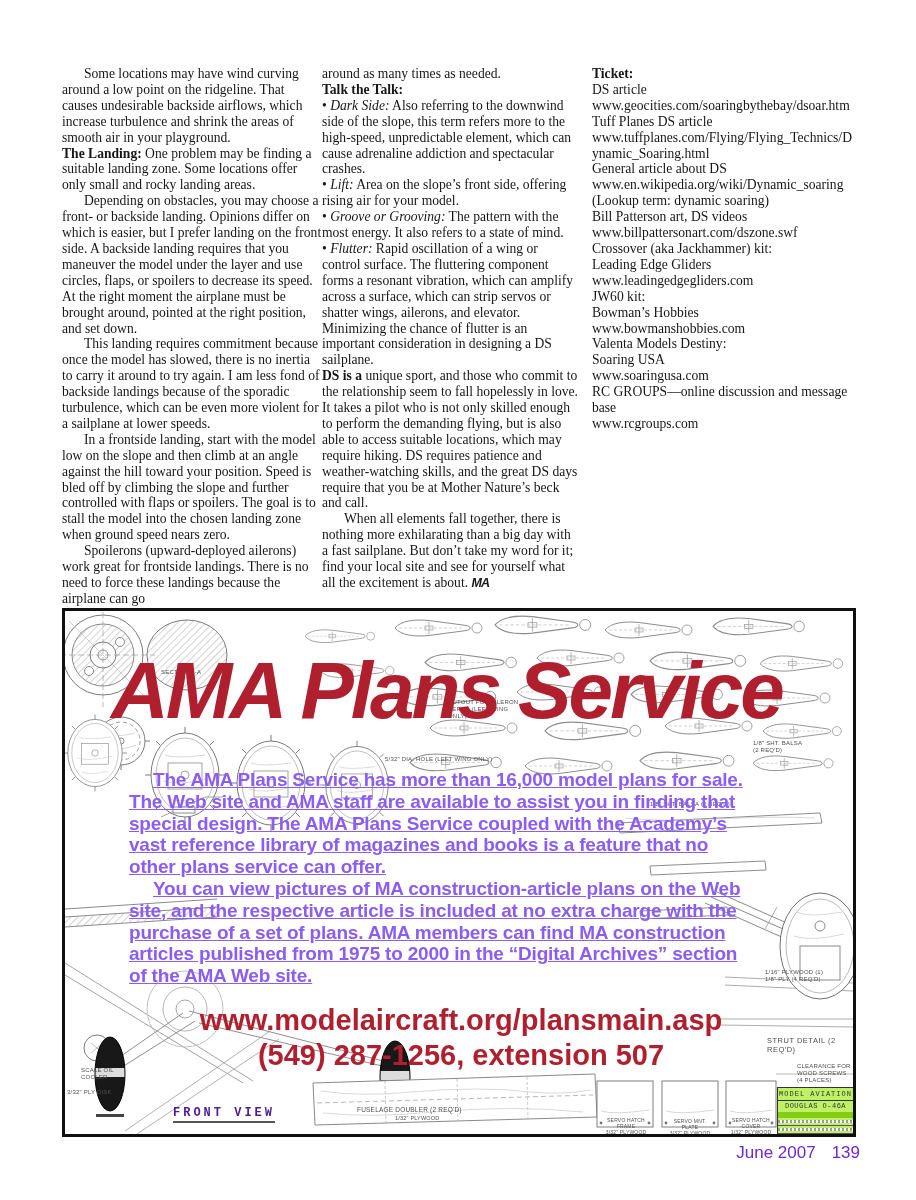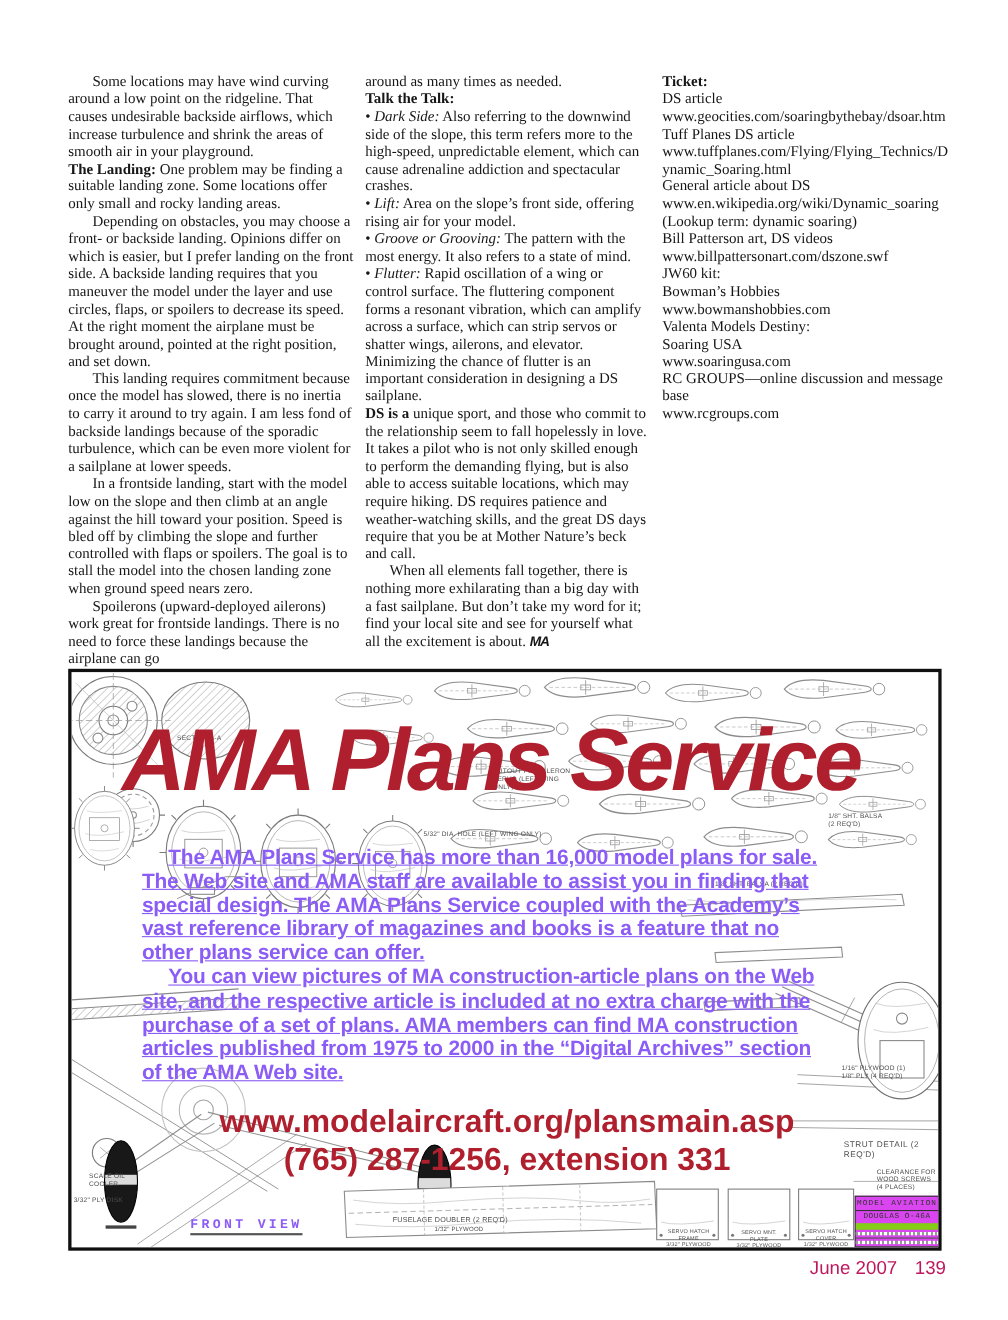--- a/index.html
+++ b/index.html
@@ -2,21 +2,21 @@
 <html><head>
 <meta charset="utf-8">
 <style>
   html,body{margin:0;padding:0;}
   body{width:916px;height:1200px;position:relative;background:#ffffff;overflow:hidden;
        font-family:"Liberation Serif",serif;color:#161616;}
 
   
   .article{position:absolute;left:62px;top:66px;display:flex;}
   .col{font-size:13.6px;line-height:15.9px;}
-  .col1{width:260px;margin-right:10px;}
+  .col1{width:260px;}
   .col2{width:256px;margin-right:14px;}
   .col3{width:262px;}
   .col p{margin:0;}
   .ind{text-indent:22px;}
   .gap{margin-top:9px;}
   b.lead{font-weight:bold;}
   i.term{font-style:italic;}
   .src{margin-top:10px;white-space:pre-line;overflow-wrap:break-word;}
   .ma{font-family:"Liberation Sans",sans-serif;font-style:italic;font-weight:bold;
       font-size:12.5px;letter-spacing:-1px;text-align:right;}
@@ -31,34 +31,34 @@
       font-family:"Liberation Sans",sans-serif;font-weight:bold;font-style:italic;
       font-size:80px;letter-spacing:-3px;white-space:nowrap;}
   .ad-body{position:absolute;z-index:2;left:64px;top:158px;width:624px;
       font-family:"Liberation Sans",sans-serif;font-weight:bold;font-size:19px;
       line-height:21.8px;color:#8b5cf6;letter-spacing:-.2px;text-decoration:underline;}
   .ad-body p{margin:0;text-indent:24px;}
   .ad-contact{position:absolute;z-index:2;left:46px;top:392px;width:700px;text-align:center;
       font-family:"Liberation Sans",sans-serif;font-weight:bold;font-size:29px;line-height:35px;}
   .front-view{position:absolute;z-index:1;left:108px;top:495px;
       font-family:"Liberation Mono",monospace;font-weight:bold;font-size:12px;
-      letter-spacing:3px;color:#8b5cf6;border-bottom:2px solid #555;padding-bottom:1px;}
+      letter-spacing:3px;color:#4c1d95;border-bottom:2px solid #555;padding-bottom:1px;}
   
   .tb{position:absolute;z-index:1;left:712px;top:476px;width:77px;height:47px;
-      border:1px solid #333;background:#d946ef;box-sizing:border-box;
+      border:1px solid #333;background:#bef264;box-sizing:border-box;
       font-family:"Liberation Mono",monospace;color:#333;text-align:center;}
   .tb-row1{font-size:7px;line-height:12px;border-bottom:1px solid #333;letter-spacing:1px;}
   .tb-row2{font-size:7px;line-height:11px;border-bottom:6px solid #84cc16;letter-spacing:.5px;}
   .tb-bar{height:7px;border-bottom:1px solid #555;
       background:repeating-linear-gradient(90deg,#9a9a9a 0 2px,#fff 2px 4px);
       background-size:100% 3px;background-position:center;background-repeat:no-repeat;}
 
   
   .footer{position:absolute;top:1143px;right:56px;display:flex;gap:16px;
-      font-family:"Liberation Sans",sans-serif;font-size:17px;color:#be185d;}
+      font-family:"Liberation Sans",sans-serif;font-size:17px;color:#6d28d9;}
 </style>
 </head>
 <body>
 
 <div class="article">
 
   <div class="col col1">
     <p class="ind">Some locations may have wind curving around a low point on the ridgeline. That causes undesirable backside airflows, which increase turbulence and shrink the areas of smooth air in your playground.</p>
     <p class="gap"><b class="lead">The Landing:</b><span> One problem may be finding a suitable landing zone. Some locations offer only small and rocky landing areas.</span></p>
     <p class="ind">Depending on obstacles, you may choose a front- or backside landing. Opinions differ on which is easier, but I prefer landing on the front side. A backside landing requires that you maneuver the model under the layer and use circles, flaps, or spoilers to decrease its speed. At the right moment the airplane must be brought around, pointed at the right position, and set down.</p>
@@ -82,20 +82,23 @@
     <p><b class="lead">Ticket:</b></p>
     <p class="src">DS article
 www.geocities.com/soaringbythebay/dsoar.htm</p>
     <p class="src">Tuff Planes DS article
 www.tuffplanes.com/Flying/Flying_Technics/Dynamic_Soaring.html</p>
     <p class="src">General article about DS
 www.en.wikipedia.org/wiki/Dynamic_soaring
 (Lookup term: dynamic soaring)</p>
     <p class="src">Bill Patterson art, DS videos
 www.billpattersonart.com/dszone.swf</p>
+    <p class="src">Crossover (aka Jackhammer) kit:
+Leading Edge Gliders
+www.leadingedgegliders.com</p>
     <p class="src">JW60 kit:
 Bowman’s Hobbies
 www.bowmanshobbies.com</p>
     <p class="src">Valenta Models Destiny:
 Soaring USA
 www.soaringusa.com</p>
     <p class="src">RC GROUPS—online discussion and message base
 www.rcgroups.com</p>
   </div>
 </div>
@@ -317,20 +320,20 @@
     <div class="tb-bar"></div>
   </div>
 
   <div class="ad-title" style="color: rgb(176, 31, 45);">AMA Plans Service</div>
   <div class="ad-body">
     <p>The AMA Plans Service has more than 16,000 model plans for sale. The Web site and AMA staff are available to assist you in finding that special design. The AMA Plans Service coupled with the Academy’s vast reference library of magazines and books is a feature that no other plans service can offer.</p>
     <p>You can view pictures of MA construction-article plans on the Web site, and the respective article is included at no extra charge with the purchase of a set of plans. AMA members can find MA construction articles published from 1975 to 2000 in the “Digital Archives” section of the AMA Web site.</p>
   </div>
   <div class="ad-contact" style="color: rgb(176, 31, 45);">
     <div>www.modelaircraft.org/plansmain.asp</div>
-    <div>(765) 287-1256, extension 331</div>
+    <div>(549) 287-1256, extension 507</div>
   </div>
 </div>
 
 <div class="footer">
   <span>June 2007</span>
   <span>139</span>
 </div>
 
 </body></html>

